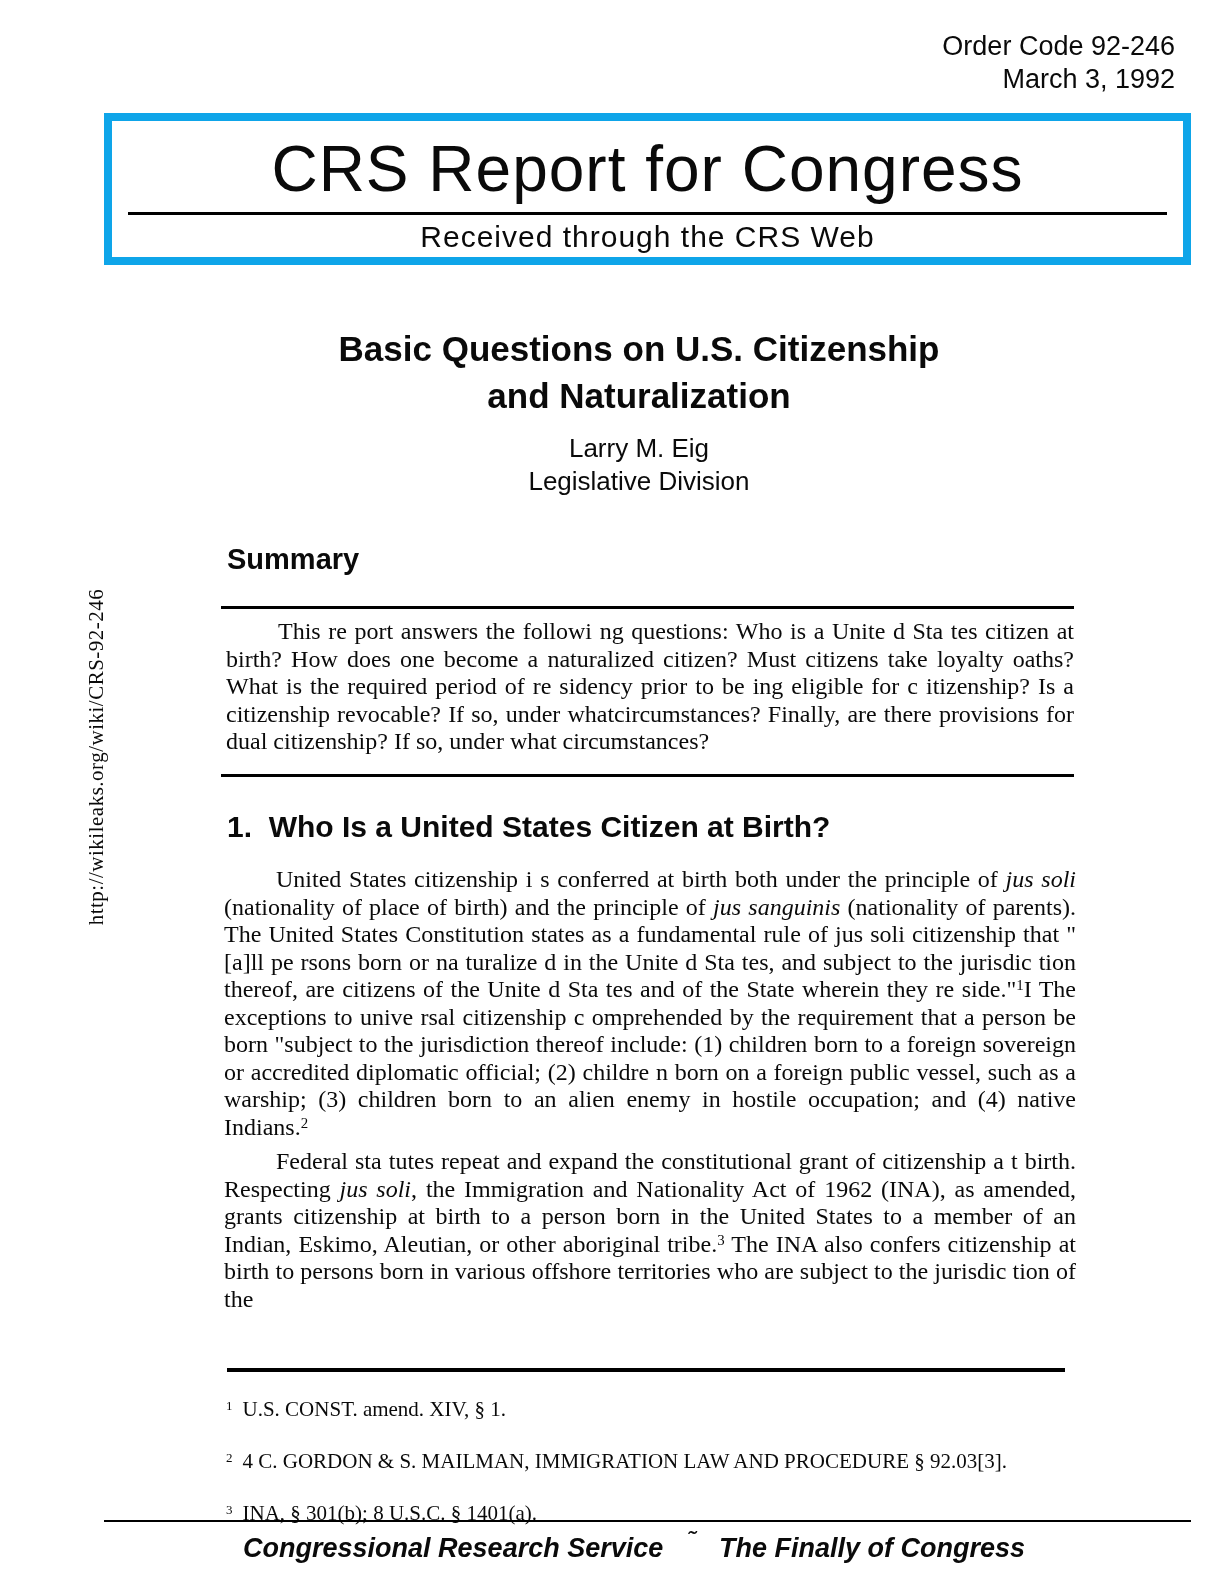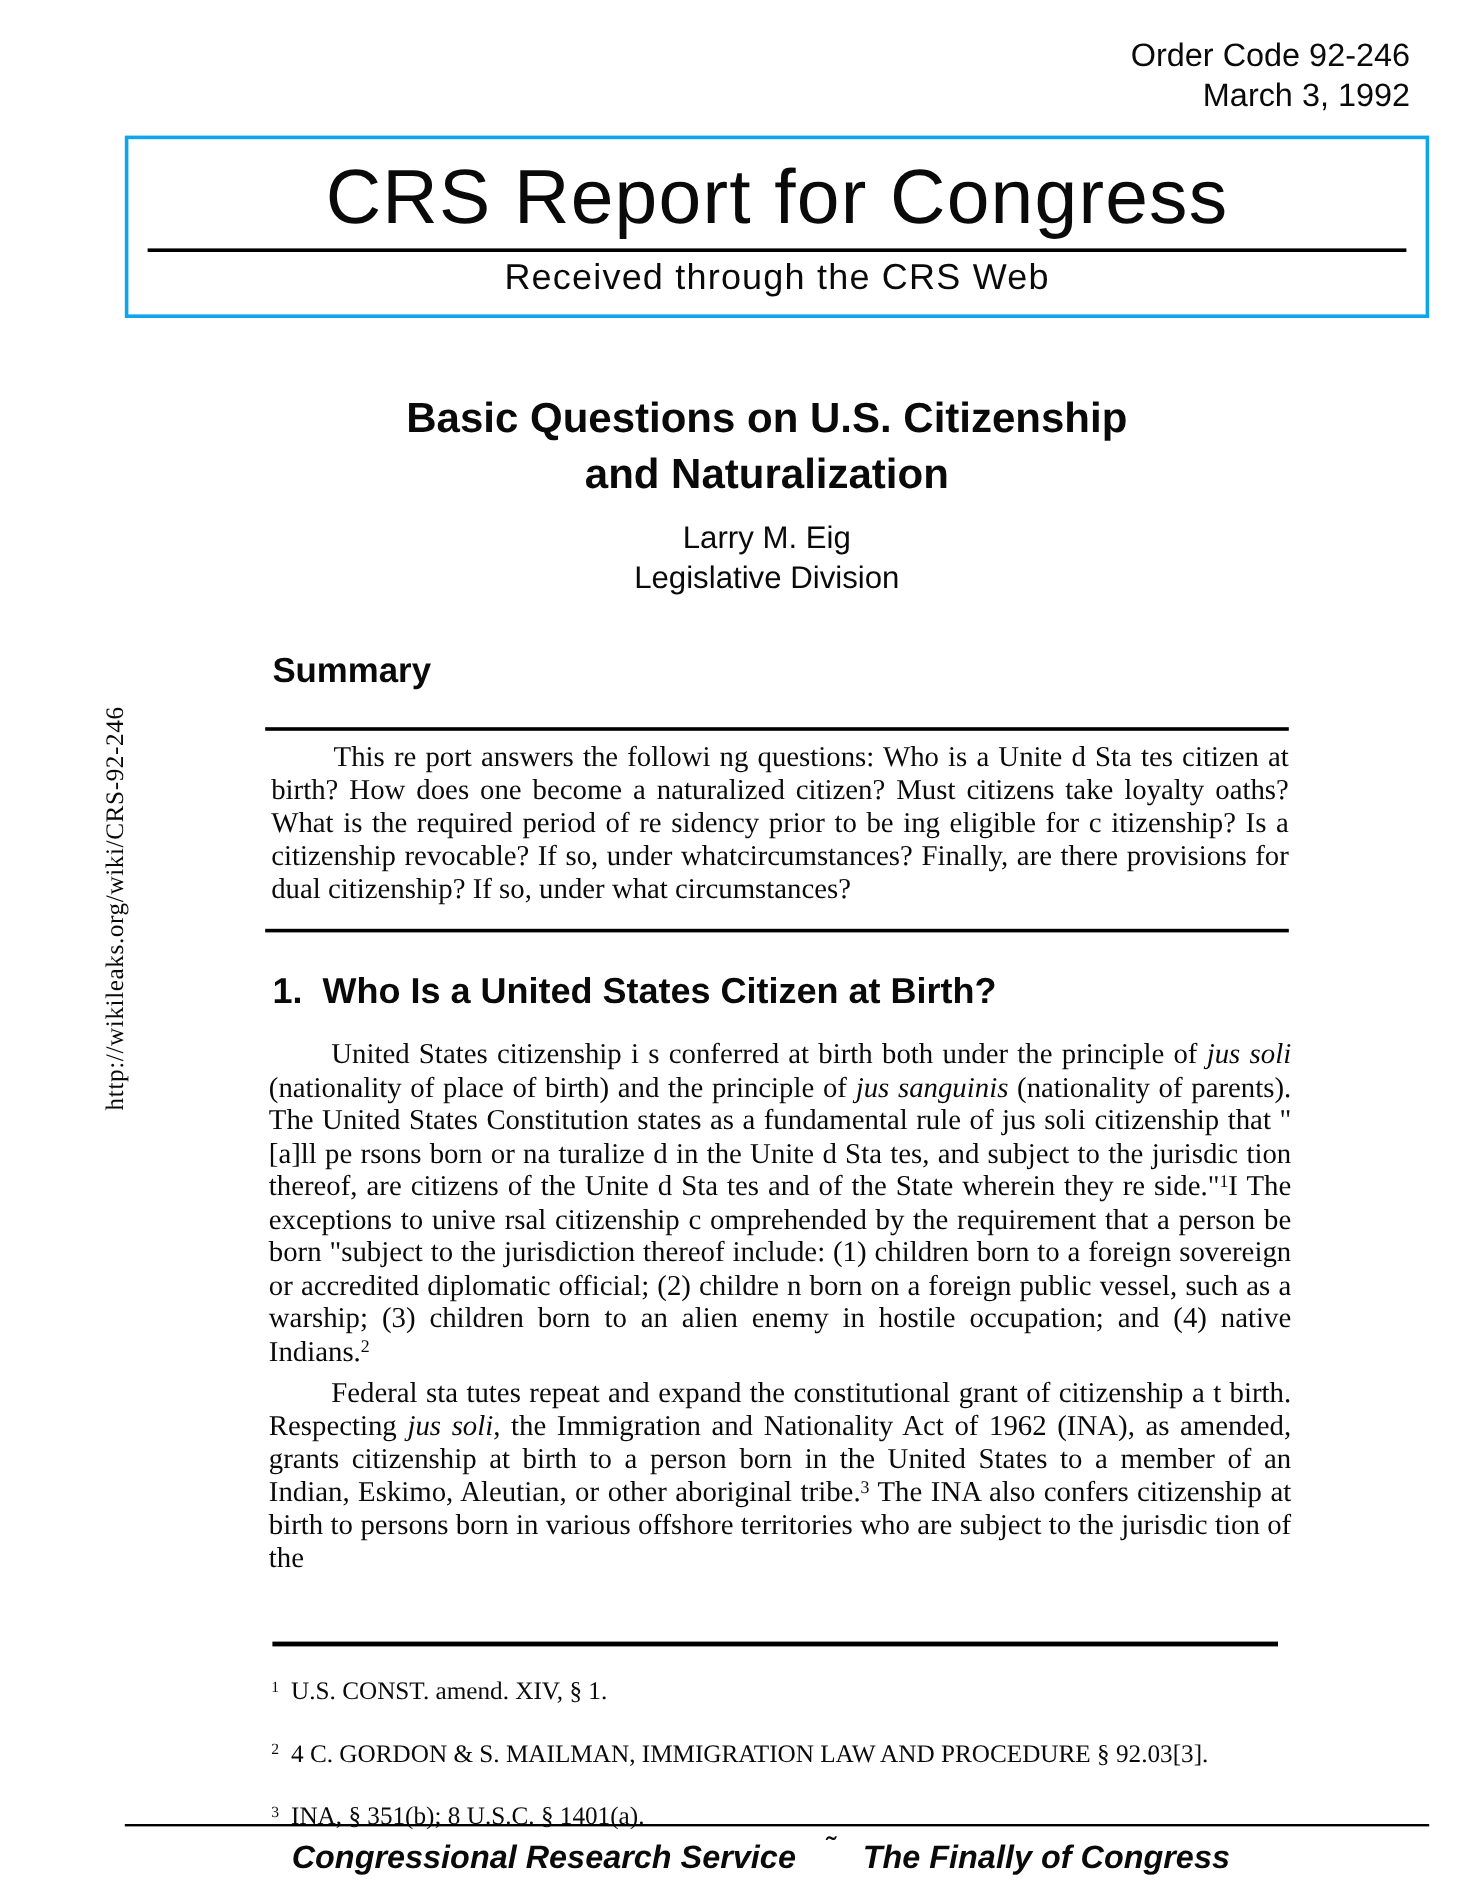--- a/index.html
+++ b/index.html
@@ -26,21 +26,21 @@
   }
 
   .order-block{
     position:absolute;top:30px;right:83px;
     text-align:right;font-size:27px;line-height:33px;
     font-family:"Liberation Sans","DejaVu Sans",sans-serif;
   }
 
   .masthead{
     position:absolute;left:70px;top:113px;width:1087px;height:152px;
-    border:3px solid #0ea5e9;box-sizing:border-box;
+    border:8px solid #0ea5e9;box-sizing:border-box;
     font-family:"Liberation Sans","DejaVu Sans",sans-serif;
   }
   .masthead-title{
     margin:6px 0 0 0;text-align:center;
     font-size:64px;font-weight:400;letter-spacing:1px;line-height:84px;
     white-space:nowrap;
   }
   .masthead-divider{
     border:none;border-top:3px solid #000;margin:1px 16px 0 16px;
   }
@@ -153,21 +153,21 @@
   <div class="rule rule-summary-bottom"></div>
 
   <div class="section-heading">1.&nbsp; Who Is a United States Citizen at Birth?</div>
   <div class="bodytext para-1"><span>United States citizenship i s conferred at birth both under the principle of </span><i>jus soli</i><span> (nationality of place of birth) and the principle of </span><i>jus sanguinis</i><span> (nationality of parents). The United States Constitution states as a fundamental rule of jus soli citizenship that "[a]ll pe rsons born or na turalize d in the Unite d Sta tes, and subject to the jurisdic tion thereof, are citizens of the Unite d Sta tes and of the State wherein they re side."</span><sup>1</sup><span>I The exceptions to unive rsal citizenship c omprehended by the requirement that a person be born "subject to the jurisdiction thereof include: (1) children born to a foreign sovereign or accredited diplomatic official; (2) childre n born on a foreign public vessel, such as a warship; (3) children born to an alien enemy in hostile occupation; and (4) native Indians.</span><sup>2</sup></div>
   <div class="bodytext para-2"><span>Federal sta tutes repeat and expand the constitutional grant of citizenship a t birth. Respecting </span><i>jus soli</i><span>, the Immigration and Nationality Act of 1962 (INA), as amended, grants citizenship at birth to a person born in the United States to a member of an Indian, Eskimo, Aleutian, or other aboriginal tribe.</span><sup>3</sup><span> The INA also confers citizenship at birth to persons born in various offshore territories who are subject to the jurisdic tion of the</span></div>
 
   <div class="rule rule-footnote"></div>
 
   <div class="footnote fn-1"><sup>1</sup><span>U.S. CONST. amend. XIV, § 1.</span></div>
   <div class="footnote fn-2"><sup>2</sup><span>4 C. GORDON &amp; S. MAILMAN, IMMIGRATION LAW AND PROCEDURE § 92.03[3].</span></div>
-  <div class="footnote fn-3"><sup>3</sup><span>INA, § 351(b); 8 U.S.C. § 1401(a).</span></div>
+  <div class="footnote fn-3"><sup>3</sup><span>INA, § 301(b); 8 U.S.C. § 1401(a).</span></div>
 
   <div class="rule rule-footer"></div>
   <div class="page-footer">
     <span>Congressional Research Service</span><span class="footer-sep">˜</span><span>The Finally of Congress</span>
   </div>
 
   <div class="side-url">http://wikileaks.org/wiki/CRS-92-246</div>
 
 </div>
 

